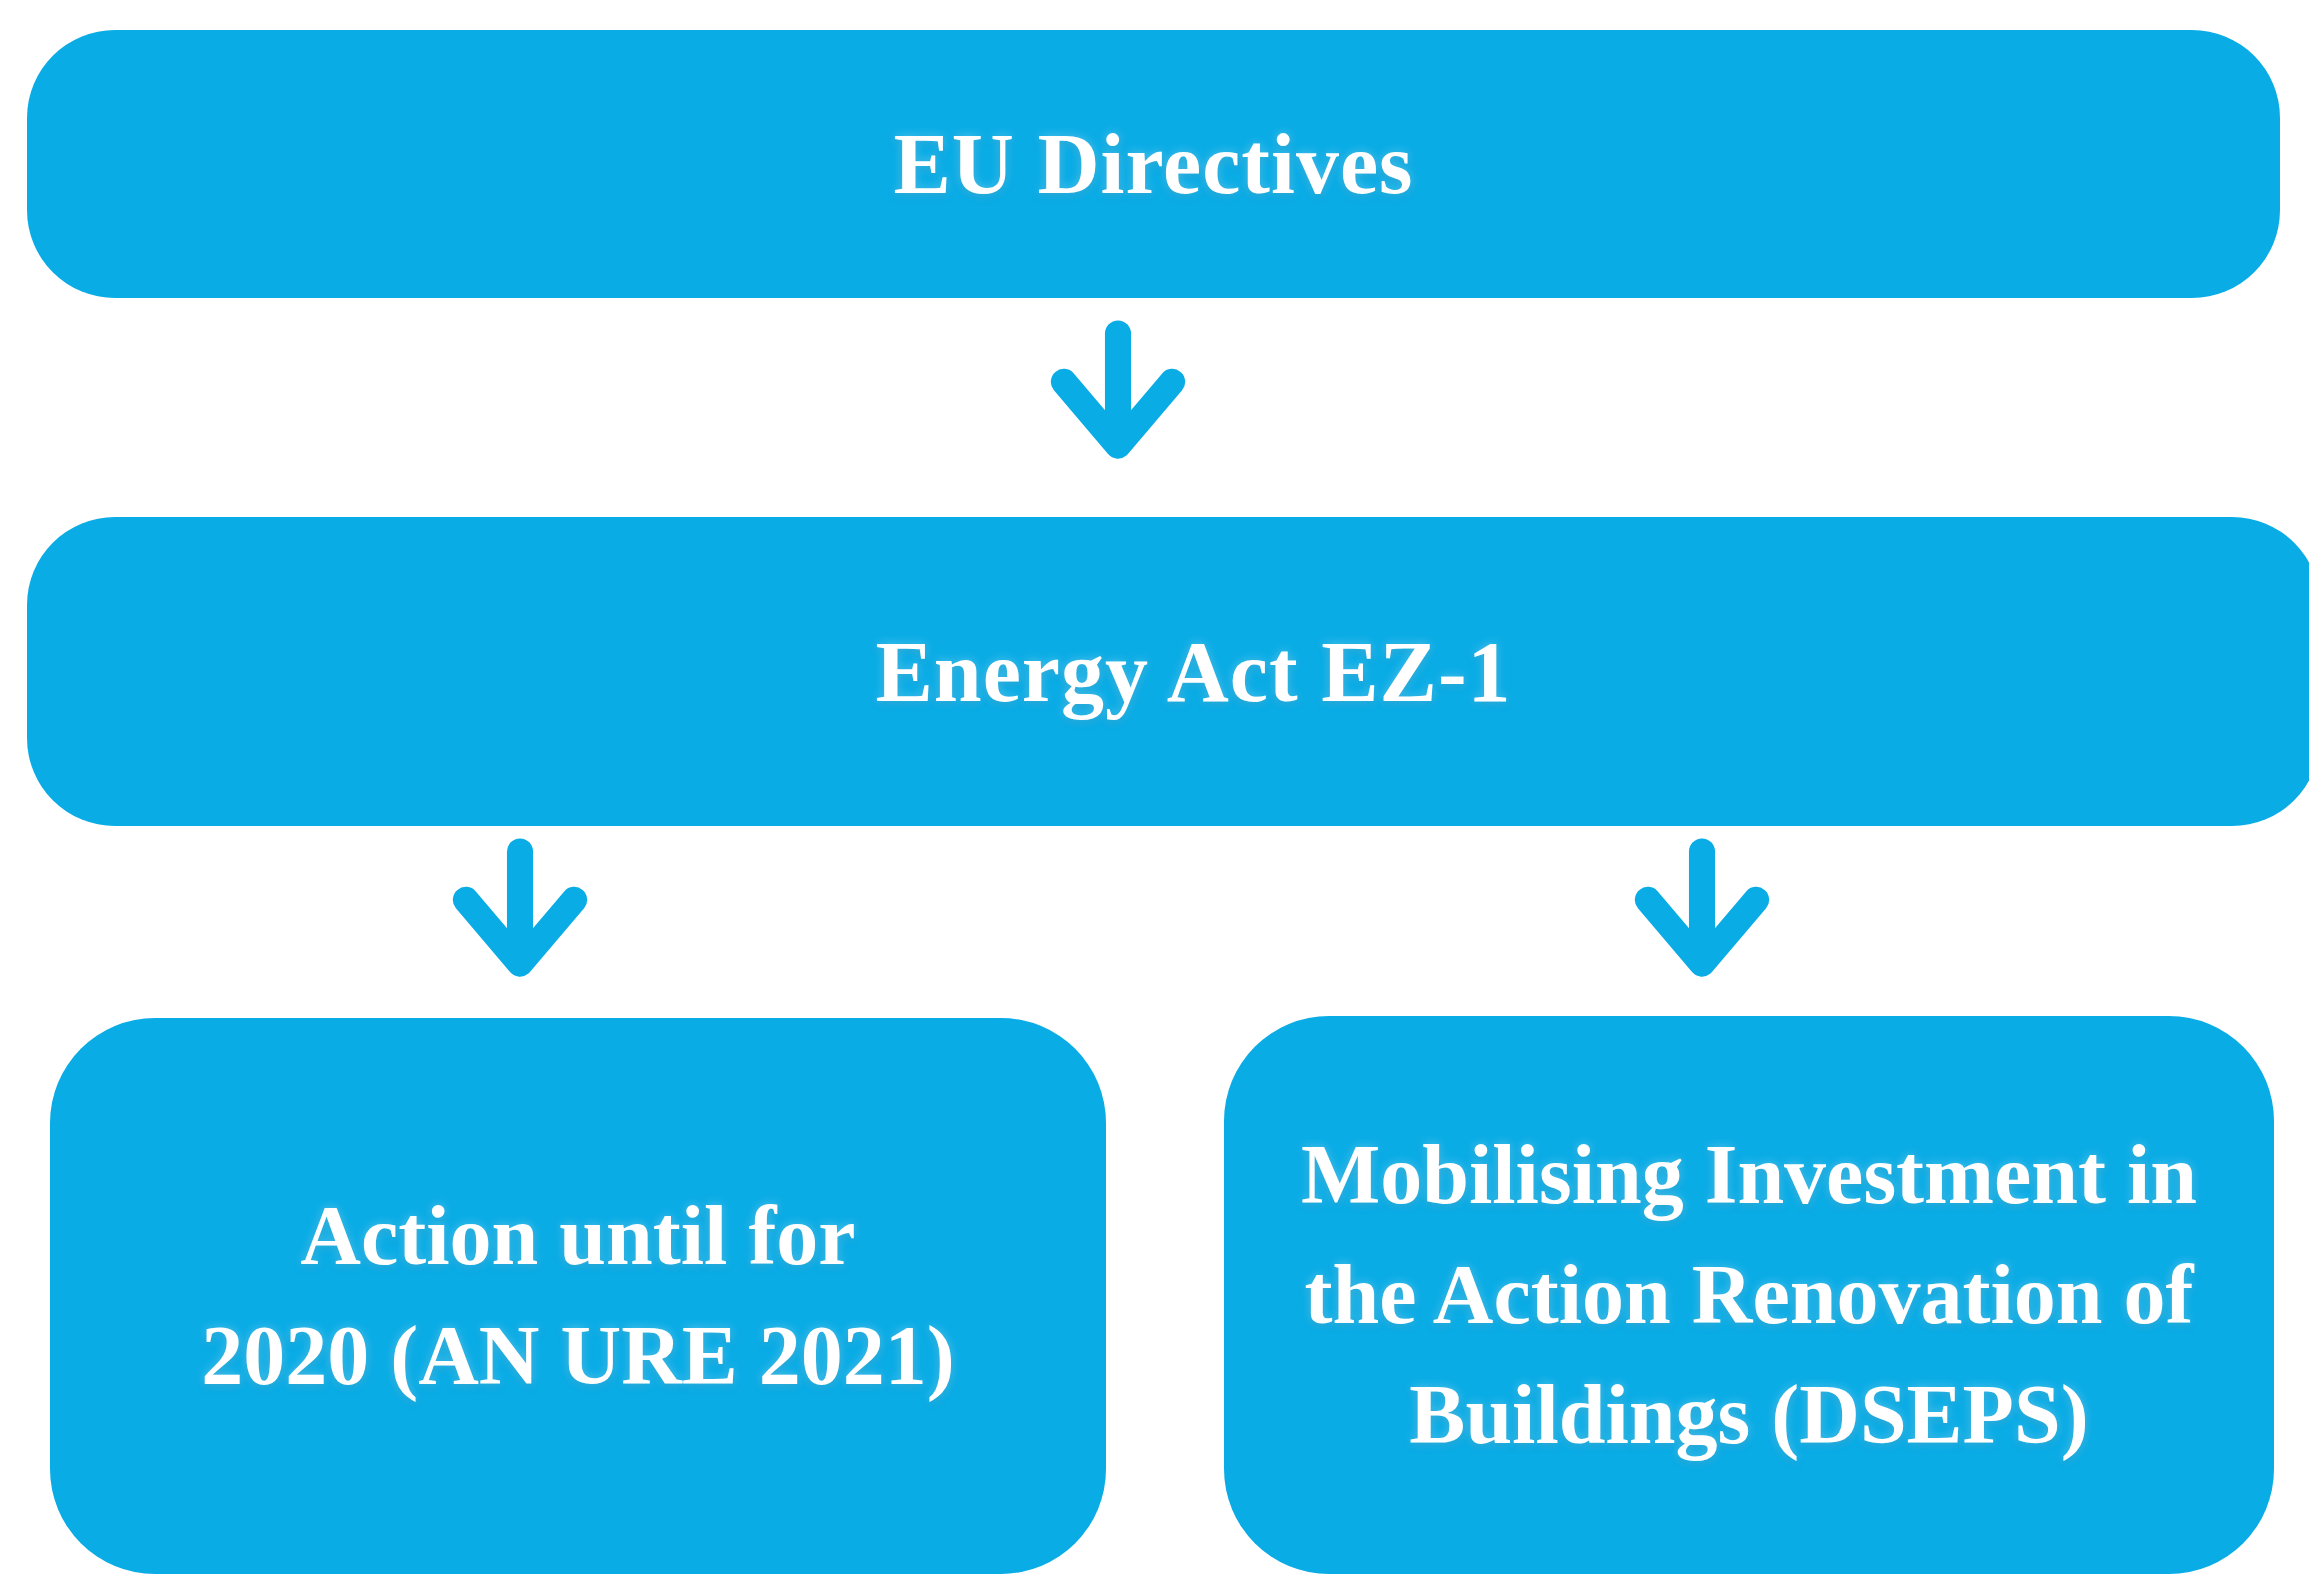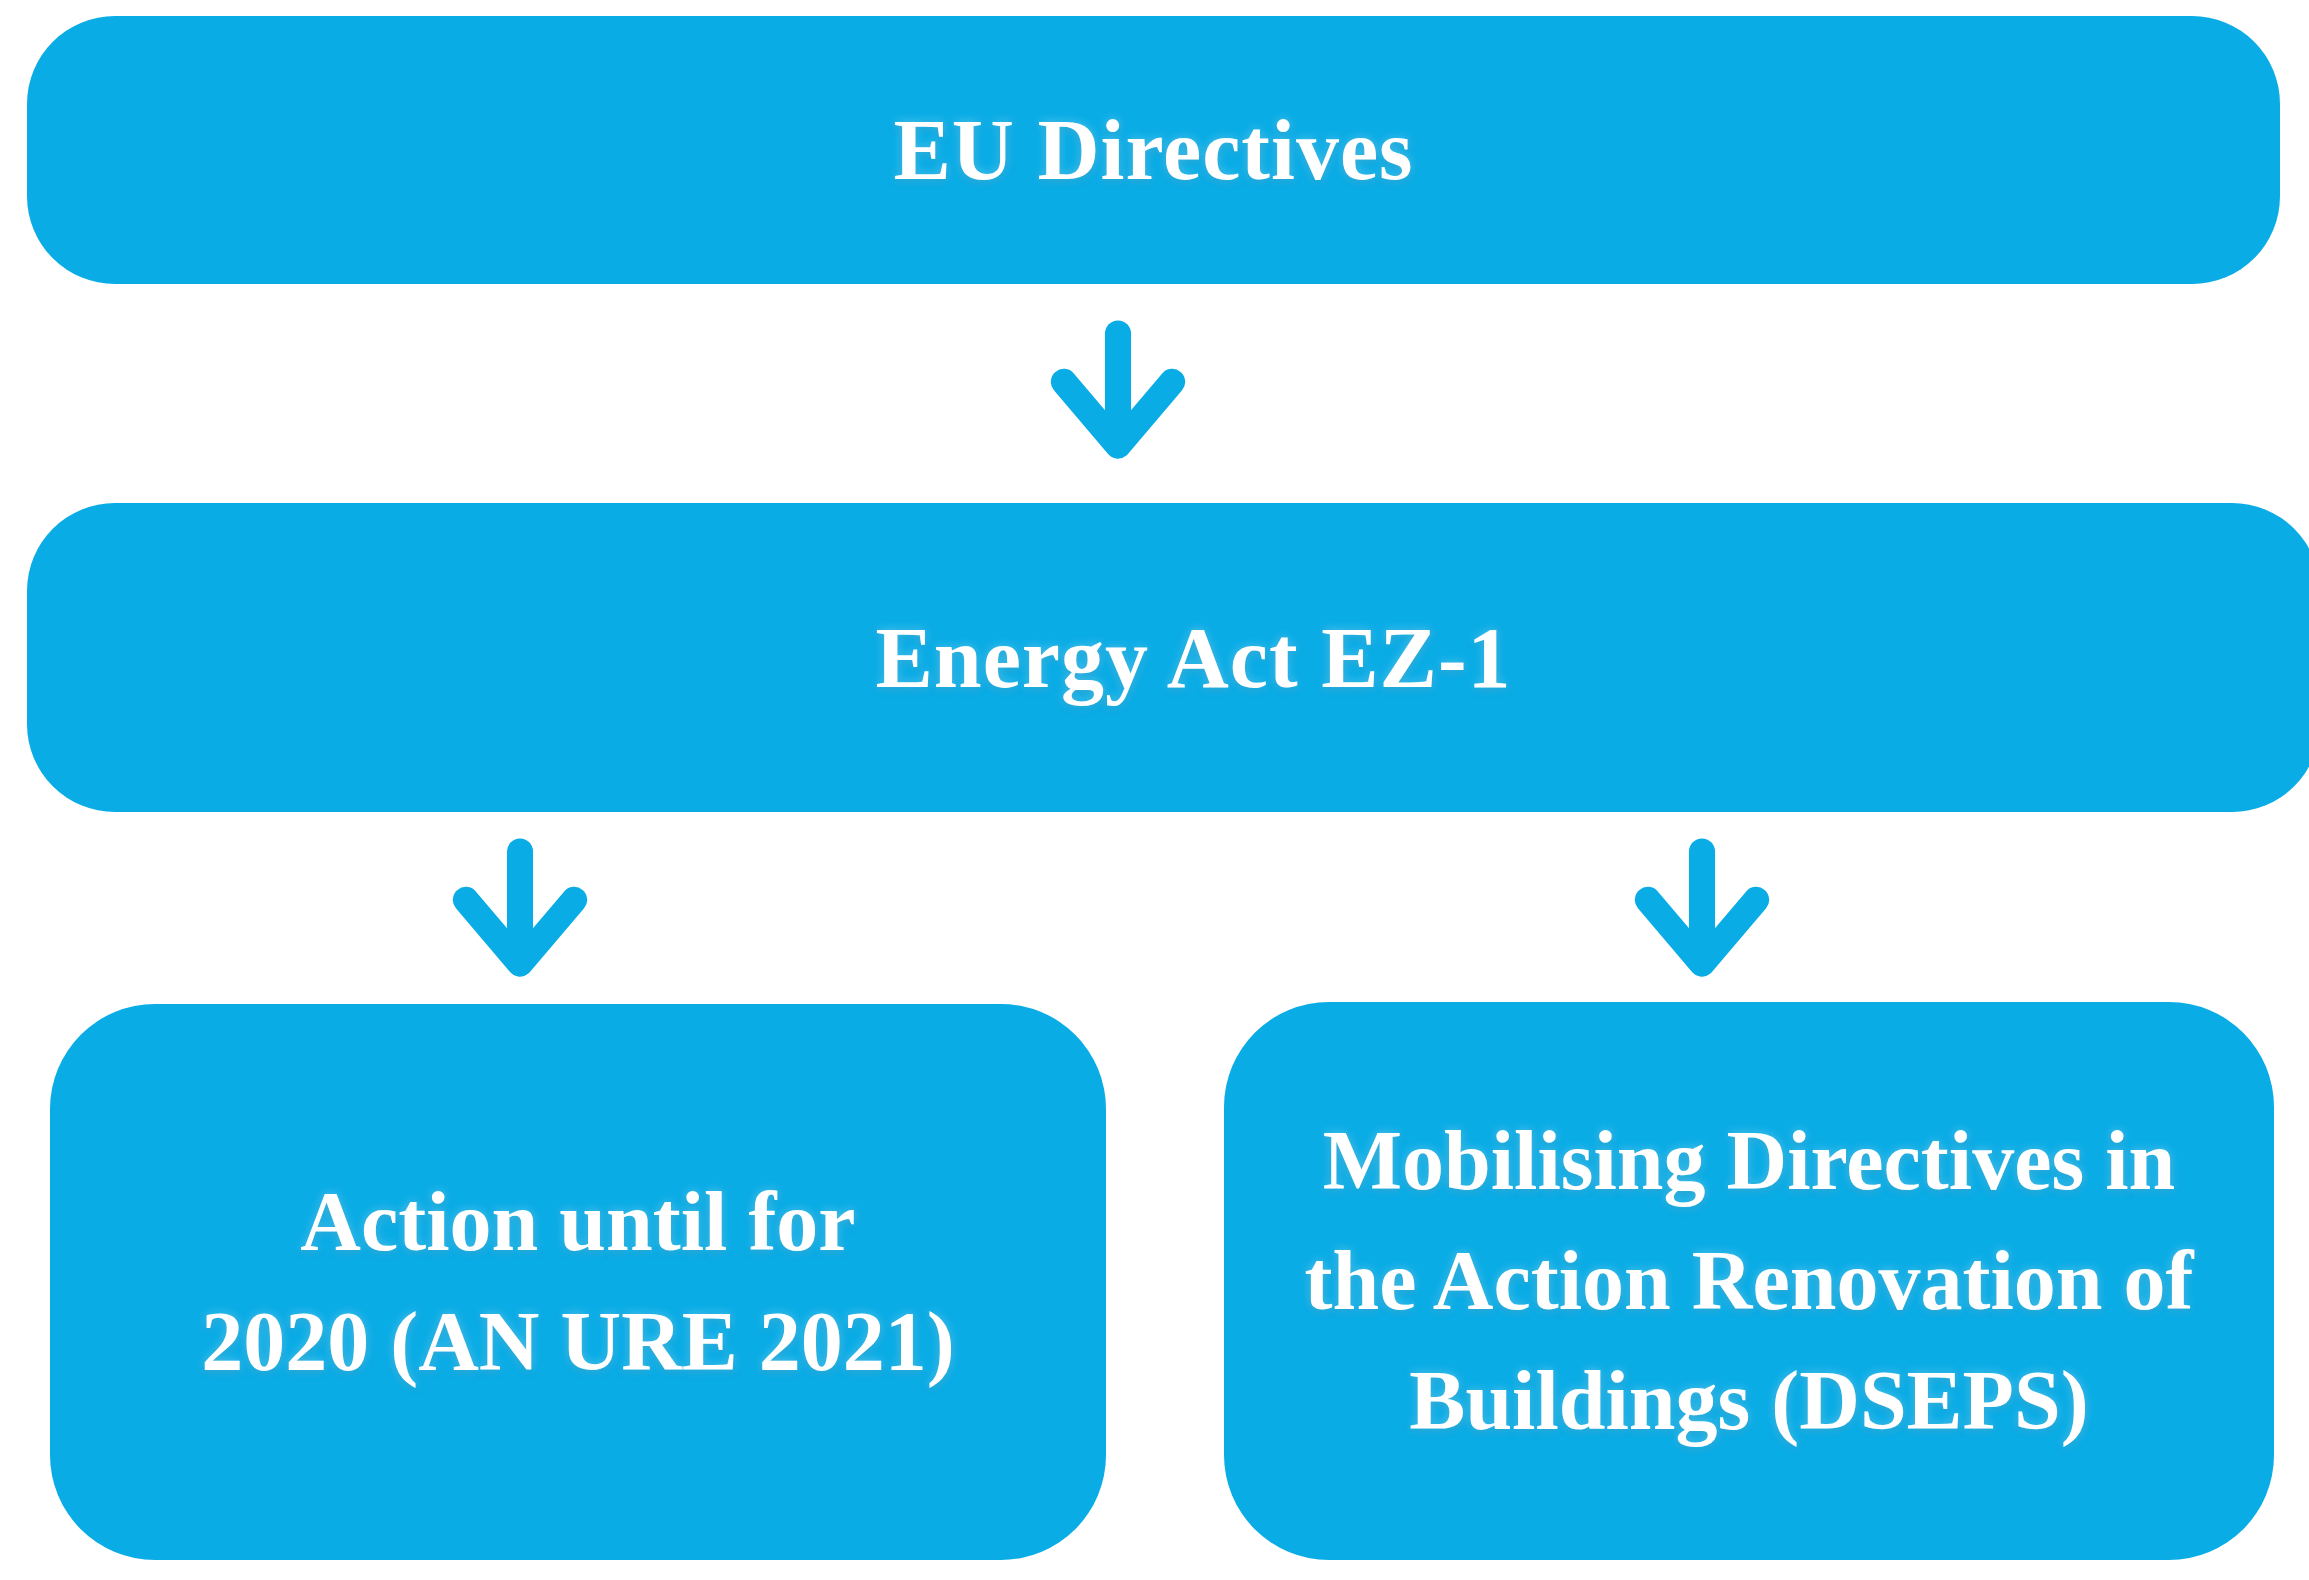--- a/index.html
+++ b/index.html
@@ -14,20 +14,21 @@
   .node {
     position: absolute;
     background: #0aace6;
     color: #ffffff;
     font-weight: bold;
     display: flex;
     align-items: center;
     justify-content: center;
     text-align: center;
     text-shadow: 0 3px 7px rgba(0, 120, 170, 0.35), 0 0 10px rgba(200, 244, 255, 0.45);
+    margin-top: 14px;
   }
   .node--banner {
     left: 27px;
     width: 2253px;
     border-radius: 88px;
     font-size: 86px;
     letter-spacing: 1px;
   }
   #node-eu-directives { top: 16px; height: 268px; }
   #node-energy-act   { top: 503px; height: 309px; padding-left: 40px; }
@@ -85,19 +86,19 @@
 
   <div class="node node--bottom" id="node-action-plan">
     <span class="node-lines">
       <span class="node-line">Action until for</span>
       <span class="node-line">2020 (AN URE 2021)</span>
     </span>
   </div>
 
   <div class="node node--bottom" id="node-strategy">
     <span class="node-lines">
-      <span class="node-line">Mobilising Directives in</span>
+      <span class="node-line">Mobilising Investment in</span>
       <span class="node-line">the Action Renovation of</span>
       <span class="node-line">Buildings (DSEPS)</span>
     </span>
   </div>
 
 </div>
 
 </body></html>

